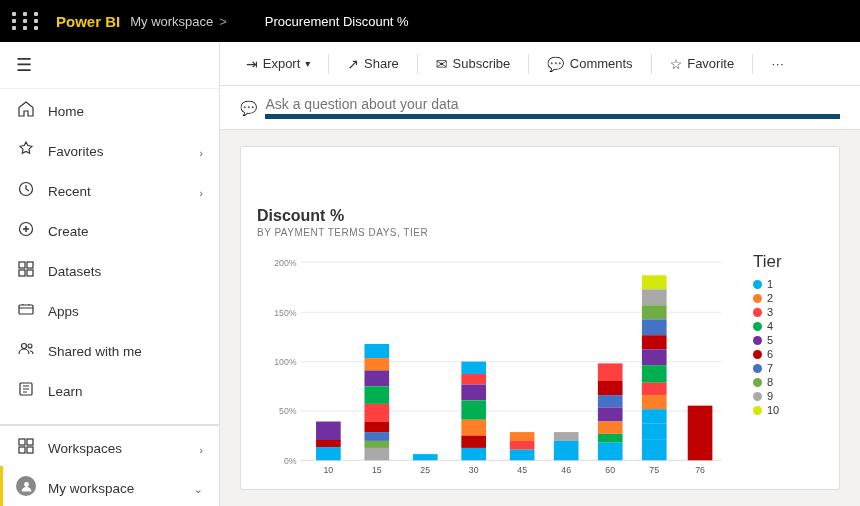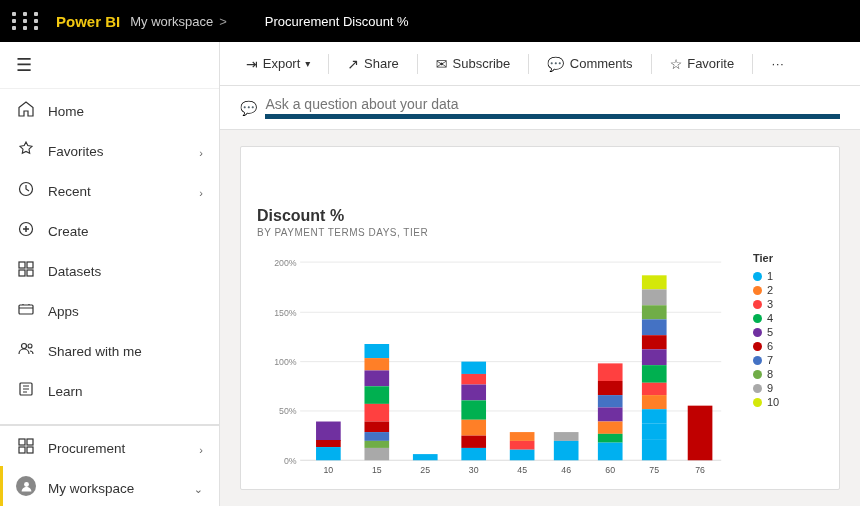--- a/index.html
+++ b/index.html
@@ -200,22 +200,22 @@
       position: relative;
     }
     .chart-legend {
       display: flex;
       flex-direction: column;
       gap: 2px;
       min-width: 70px;
       padding-top: 4px;
     }
     .legend-title {
-      font-size: 11px;
-      font-weight: 700;
+      font-size: 17px;
+      font-weight: 400;
       color: #333;
       margin-bottom: 4px;
     }
     .legend-item {
       display: flex;
       align-items: center;
       gap: 5px;
       font-size: 11px;
       color: #333;
     }
@@ -373,21 +373,21 @@
     <div class="sidebar-bottom">
       <div class="nav-item nav-item-workspaces">
         <div class="nav-icon">
           <svg width="16" height="16" viewBox="0 0 16 16">
               <rect x="1" y="1" width="6" height="6" stroke="#333" stroke-width="1.2" fill="none"></rect>
               <rect x="9" y="1" width="6" height="6" stroke="#333" stroke-width="1.2" fill="none"></rect>
               <rect x="1" y="9" width="6" height="6" stroke="#333" stroke-width="1.2" fill="none"></rect>
               <rect x="9" y="9" width="6" height="6" stroke="#333" stroke-width="1.2" fill="none"></rect>
             </svg>
         </div>
-        <span class="nav-label">Procurement</span>
+        <span class="nav-label">Workspaces</span>
         <span class="nav-arrow">›</span>
       </div>
       <div class="nav-item nav-item-myworkspace">
         <div class="nav-icon" style="background:#888;border-radius:50%;width:20px;height:20px;display:flex;align-items:center;justify-content:center;">
           <svg width="13" height="13" viewBox="0 0 16 16">
               <circle cx="8" cy="5.5" r="3" fill="#fff"></circle>
               <path d="M2 14c0-3.3 2.7-5.5 6-5.5s6 2.2 6 5.5" fill="#fff"></path>
             </svg>
         </div>
         <span class="nav-label">My workspace</span>

